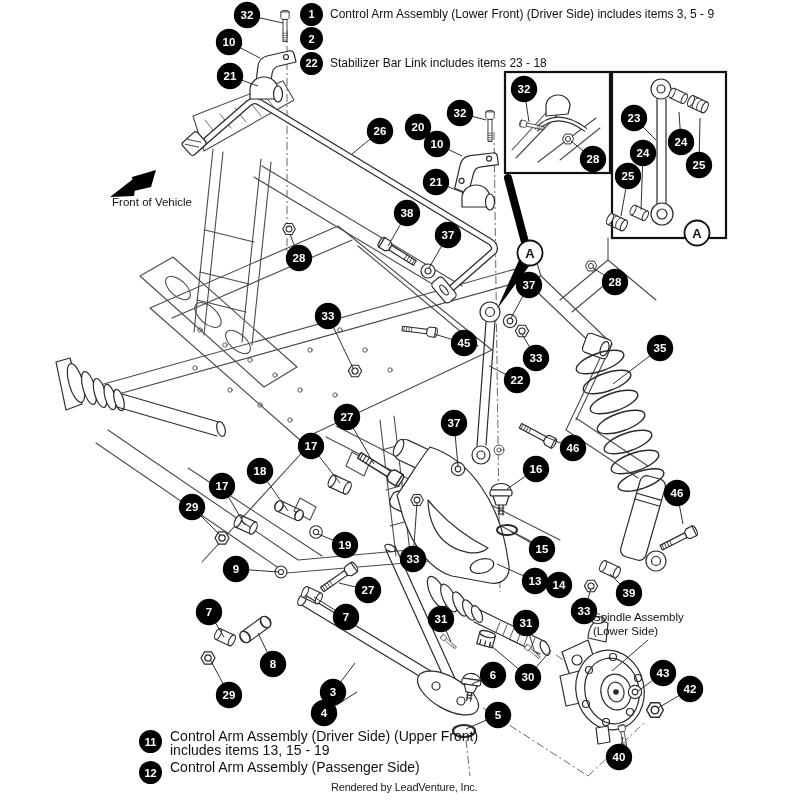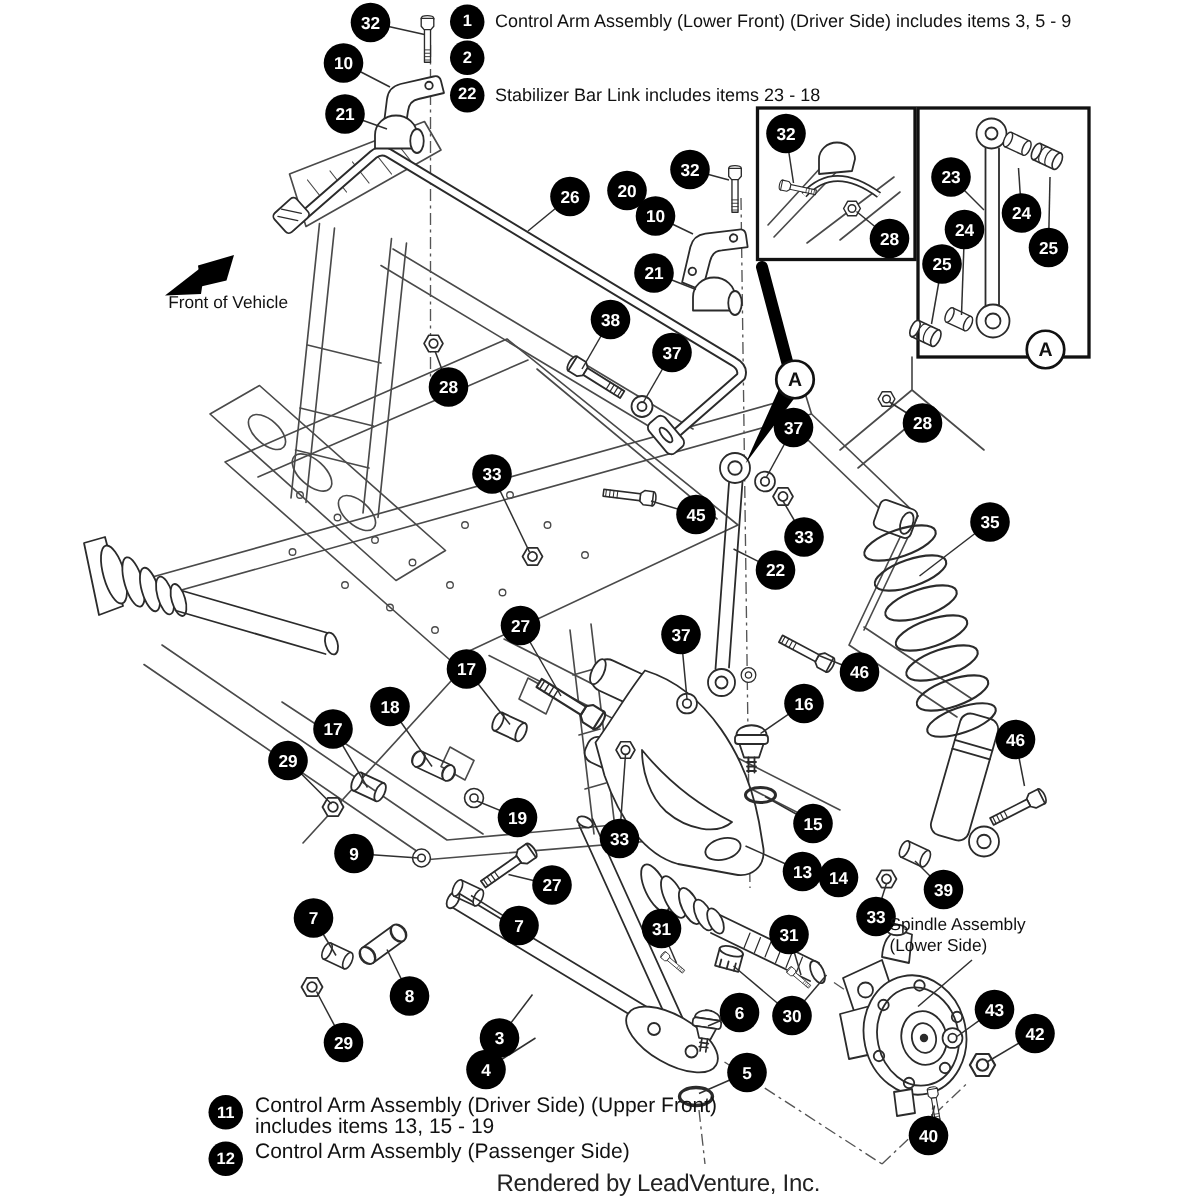--- a/index.html
+++ b/index.html
@@ -19,21 +19,21 @@
   .legend-bottom{position:absolute;left:95px;top:730px;}
   .lrow{display:flex;align-items:center;gap:7px;height:24.6px;}
   .lrow2{display:flex;align-items:flex-start;gap:8px;margin-bottom:4px;margin-left:44px;}
   .lcirc{min-width:23px;width:23px;height:23px;border-radius:50%;background:#000;color:#fff;
          font-weight:bold;font-size:11px;display:flex;align-items:center;justify-content:center;}
   .ltext{font-size:12px;color:#111;white-space:nowrap;}
   .ltext2{font-size:14px;color:#111;line-height:13.5px;}
   .label{position:absolute;color:#111;font-size:11.5px;}
   .front-label{left:88px;top:196px;width:104px;text-align:right;}
   .spindle-label{left:593px;top:610px;width:126px;text-align:left;line-height:14px;}
-  .footer{left:331px;top:781px;font-size:16px;color:#222;letter-spacing:-0.2px;}
+  .footer{left:331px;top:781px;font-size:11px;color:#222;letter-spacing:-0.2px;}
 </style>
 </head>
 <body>
 
 <div class="stage">
 
 <svg id="art" width="800" height="800" viewBox="0 0 800 800">
   <defs>
     <g id="sym-bolt">
       <ellipse cx="-5" cy="0" rx="2.4" ry="5.6" class="pt"></ellipse>

